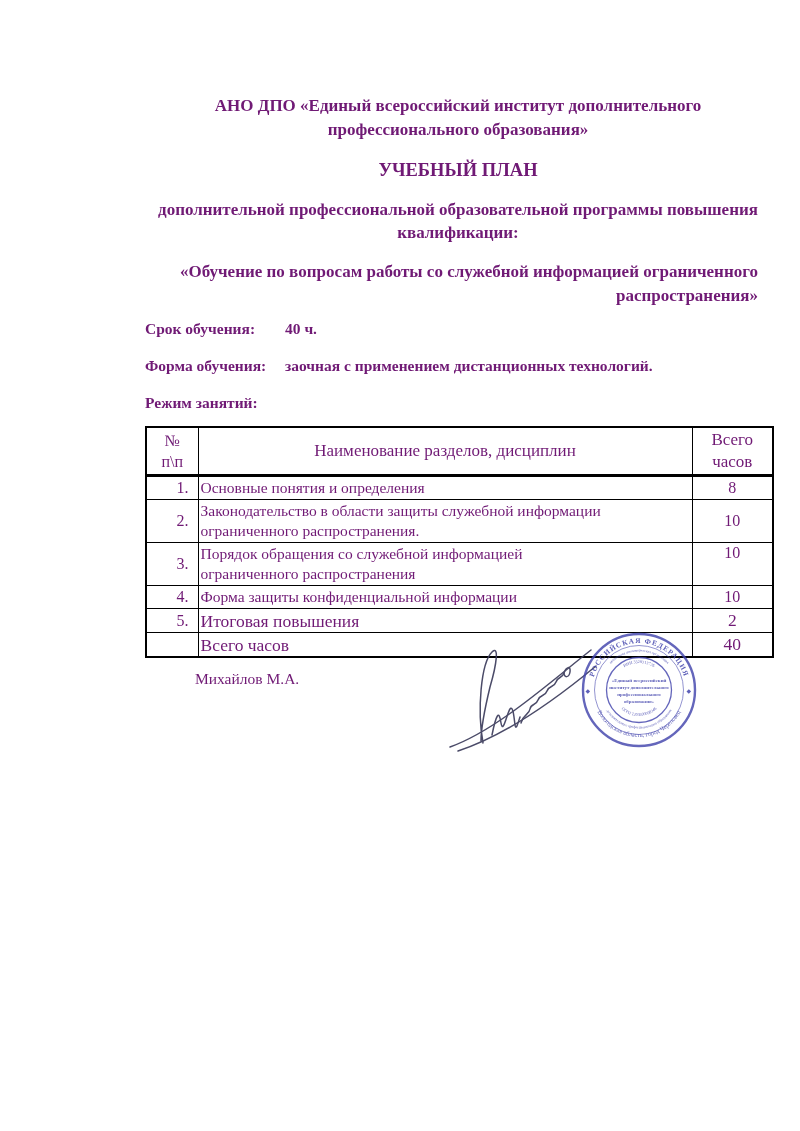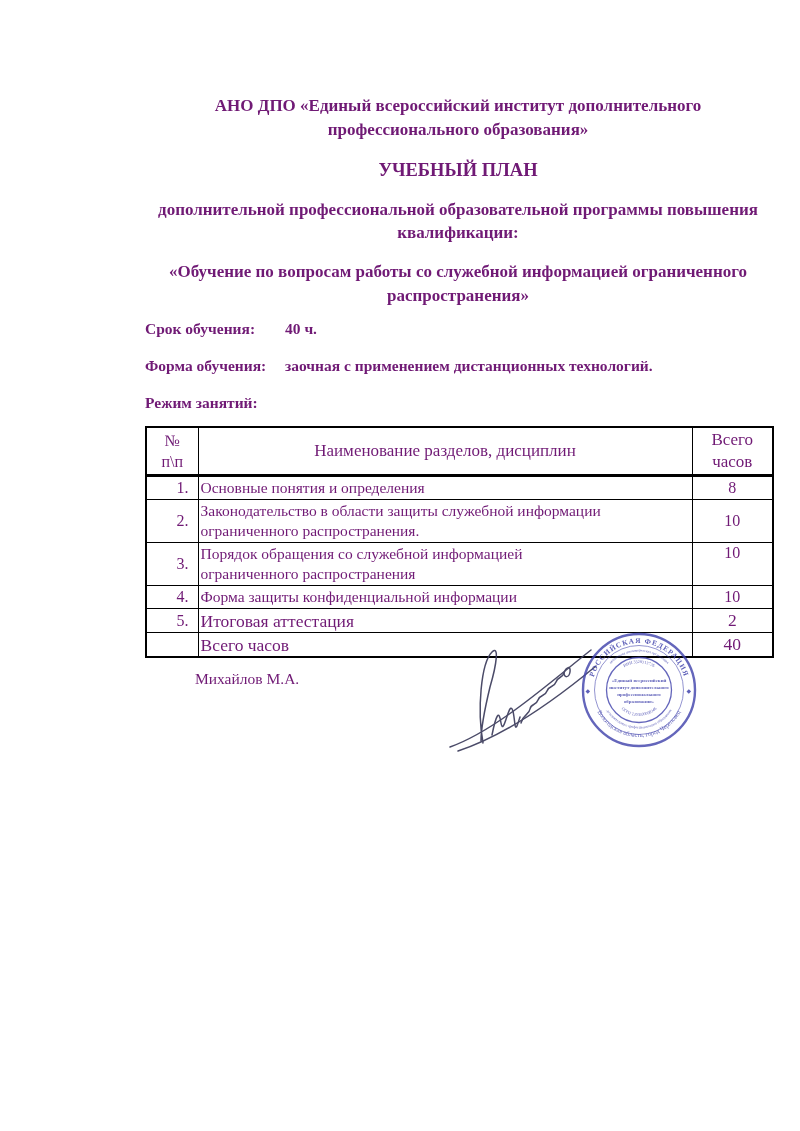--- a/index.html
+++ b/index.html
@@ -5,21 +5,21 @@
   html,body{margin:0;padding:0;background:#fff;}
   .page{
     position:relative;width:800px;height:1131px;background:#ffffff;
     font-family:"Liberation Serif","DejaVu Serif",serif;color:#701a75;overflow:hidden;margin-left:30px;
   }
   .abs{position:absolute;}
   .centered{text-align:center;}
   .org-name{left:128px;top:94px;width:600px;font-size:17px;font-weight:bold;line-height:24px;}
   .doc-title{left:115px;top:160px;width:626px;font-size:18.5px;font-weight:bold;}
   .doc-subtitle{left:118px;top:198px;width:620px;font-size:17px;font-weight:bold;line-height:23px;}
-  .program-title{left:128px;top:260px;width:600px;font-size:17px;font-weight:bold;line-height:24px;}
+  .program-title{left:128px;top:260px;width:600px;font-size:17px;font-weight:bold;line-height:24px;text-align:right;}
   .meta-row{left:115px;width:640px;display:flex;font-size:15.5px;font-weight:bold;}
   .meta-row .lbl{width:140px;flex:0 0 140px;}
   .meta-row .val{flex:1;}
   .plan-table{left:115px;top:426px;width:627px;border-collapse:collapse;table-layout:fixed;}
   .plan-table td,.plan-table th{border:1.5px solid #000;font-weight:normal;overflow:hidden;}
   .plan-table{border:2px solid #000;}
   .plan-table thead th{border-bottom:3px solid #000;vertical-align:middle;font-size:17px;line-height:22px;}
   .col-num{width:52px;}
   .col-name{width:494px;}
   .col-hours{width:81px;}
@@ -104,21 +104,21 @@
       <tr class="r4">
         <td class="td-num">4.</td>
         <td class="td-name">
             <span>Форма защиты конфиденциальной информации</span>
           </td>
         <td class="td-hours">10</td>
       </tr>
       <tr class="r5 row-big">
         <td class="td-num">5.</td>
         <td class="td-name">
-            <span>Итоговая аттестация</span>
+            <span>Итоговая повышения</span>
           </td>
         <td class="td-hours">2</td>
       </tr>
       <tr class="r6 row-big">
         <td class="td-num"></td>
         <td class="td-name">
             <span>Всего часов</span>
           </td>
         <td class="td-hours">40</td>
       </tr>

